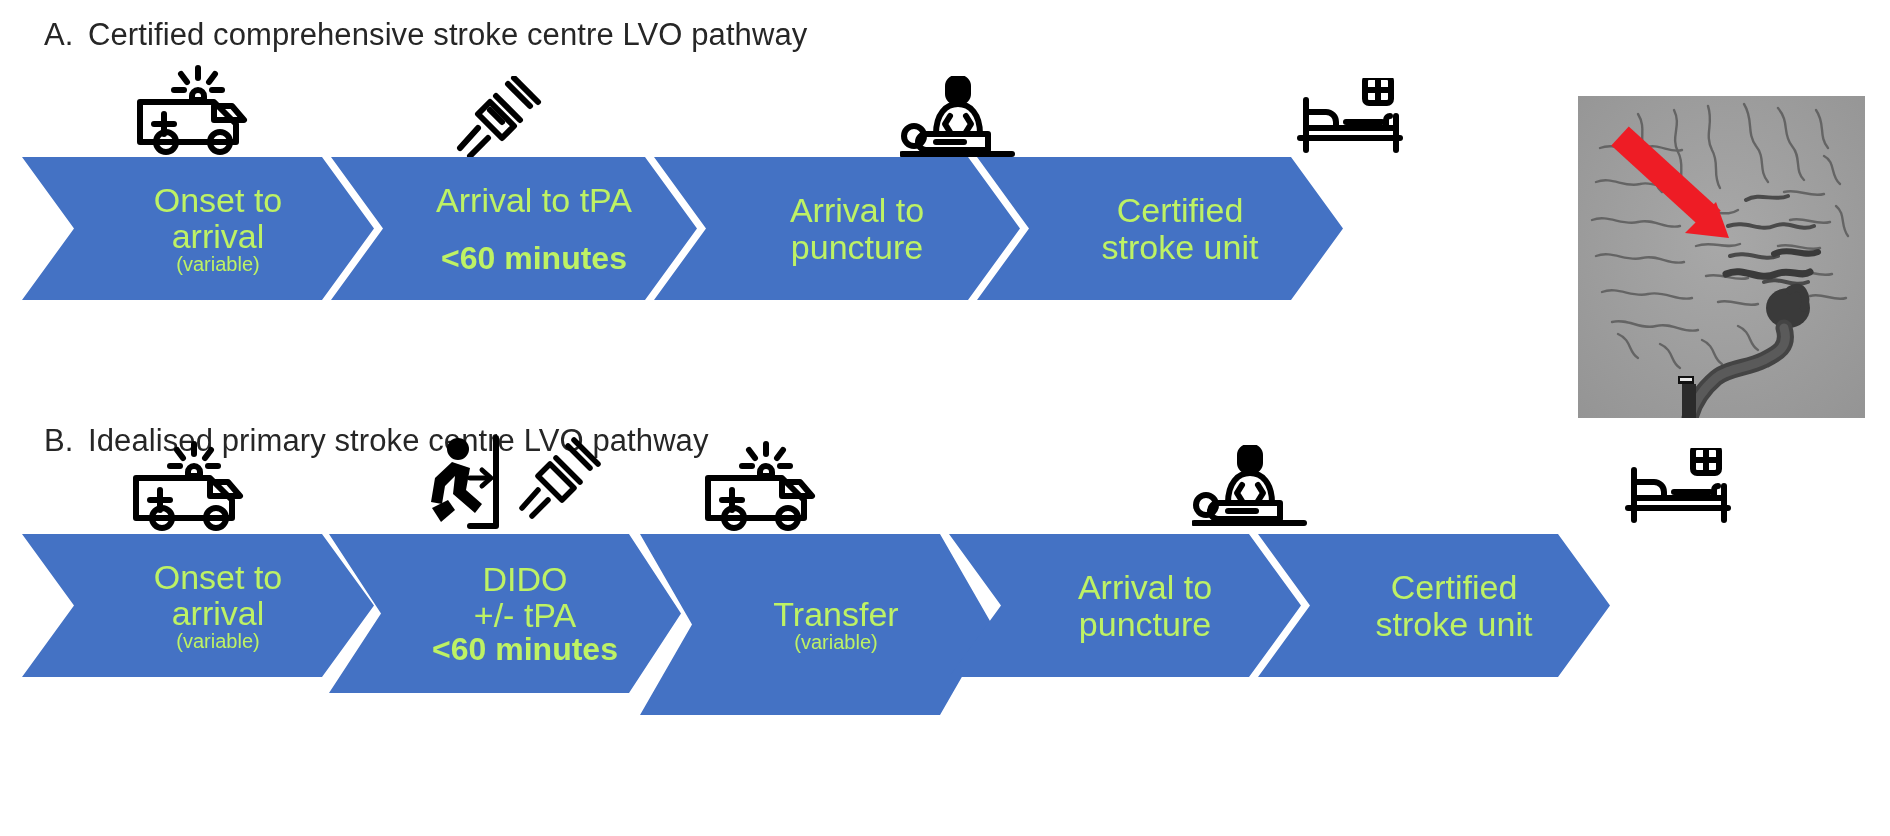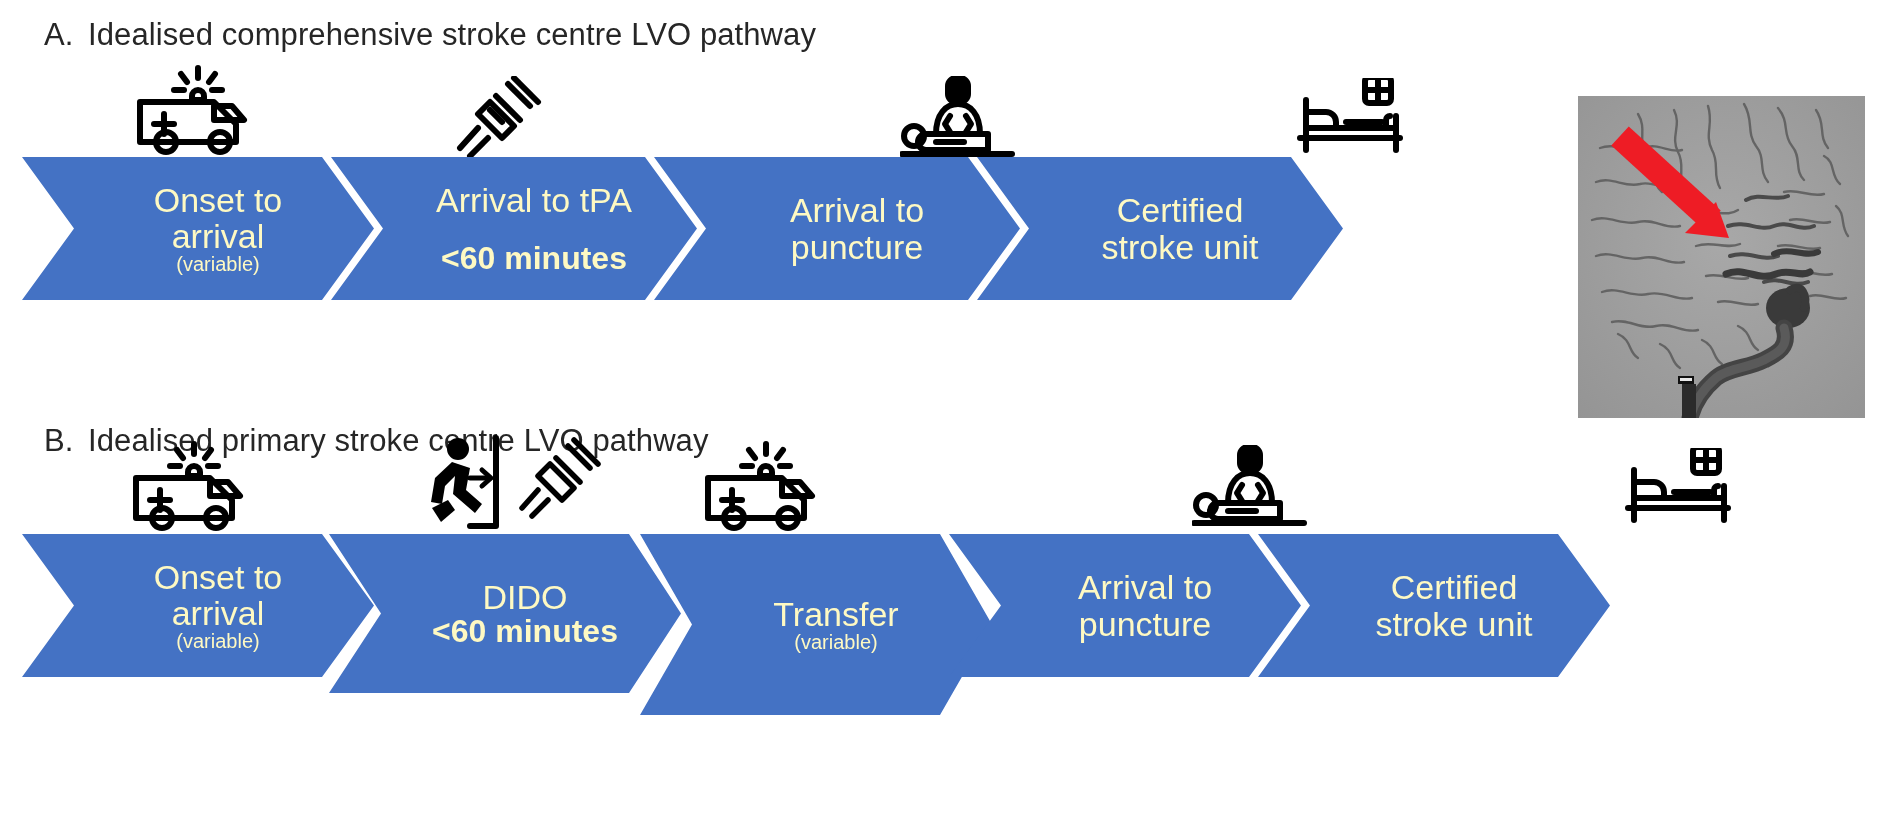--- a/index.html
+++ b/index.html
@@ -34,21 +34,21 @@
     justify-content:center;
     box-sizing:border-box;
   }
   .chev.first{
     clip-path:polygon(0 0, calc(100% - 52px) 0, 100% 50%, calc(100% - 52px) 100%, 0 100%, 52px 50%);
   }
   .chev.mid{
     clip-path:polygon(0 0, calc(100% - 52px) 0, 100% 50%, calc(100% - 52px) 100%, 0 100%, 52px 50%);
   }
   .chev-text{
-    color:#fef9c3;
+    color:#bef264;
     text-align:center;
     line-height:1.06;
     padding-left:46px;
     padding-right:6px;
     box-sizing:border-box;
     width:100%;
   }
   .t-main{font-size:34px;font-weight:400;display:block;}
   .t-small{font-size:20px;font-weight:400;display:block;}
   .t-bold{font-size:32px;font-weight:700;display:block;}
@@ -64,21 +64,21 @@
     overflow:hidden;
   }
   .angio svg{display:block;}
 </style>
 </head>
 <body>
 
 <div class="panel">
 
   <div class="panel-title" style="left:44px;top:17px;">
-    <span class="letter">A.</span><span>Idealised comprehensive stroke centre LVO pathway</span>
+    <span class="letter">A.</span><span>Certified comprehensive stroke centre LVO pathway</span>
   </div>
 
   <div class="icon" style="left:126px;top:64px;">
     <svg width="124" height="92" viewBox="0 0 124 92" fill="none" stroke="#000" stroke-width="6" stroke-linecap="round" stroke-linejoin="round">
       <line x1="72" y1="4" x2="72" y2="14"></line>
       <line x1="55" y1="10" x2="61" y2="18"></line>
       <line x1="89" y1="10" x2="83" y2="18"></line>
       <line x1="48" y1="26" x2="58" y2="26"></line>
       <line x1="96" y1="26" x2="86" y2="26"></line>
       <path d="M66 36 v-4 a6 6 0 0 1 12 0 v4 z"></path>
@@ -326,20 +326,21 @@
       <div class="chev-text">
         <span class="t-main">Onset to</span>
         <span class="t-main">arrival</span>
         <span class="t-small">(variable)</span>
       </div>
     </div>
 
     <div class="chev mid" style="left:329px;top:534px;width:352px;height:159px;">
       <div class="chev-text">
         <span class="t-main">DIDO</span>
+        <span class="t-main">+/- tPA</span>
         <span class="t-bold">&lt;60 minutes</span>
       </div>
     </div>
 
     <div class="chev mid" style="left:640px;top:534px;width:352px;height:181px;">
       <div class="chev-text">
         <span class="t-main">Transfer</span>
         <span class="t-small">(variable)</span>
       </div>
     </div>

